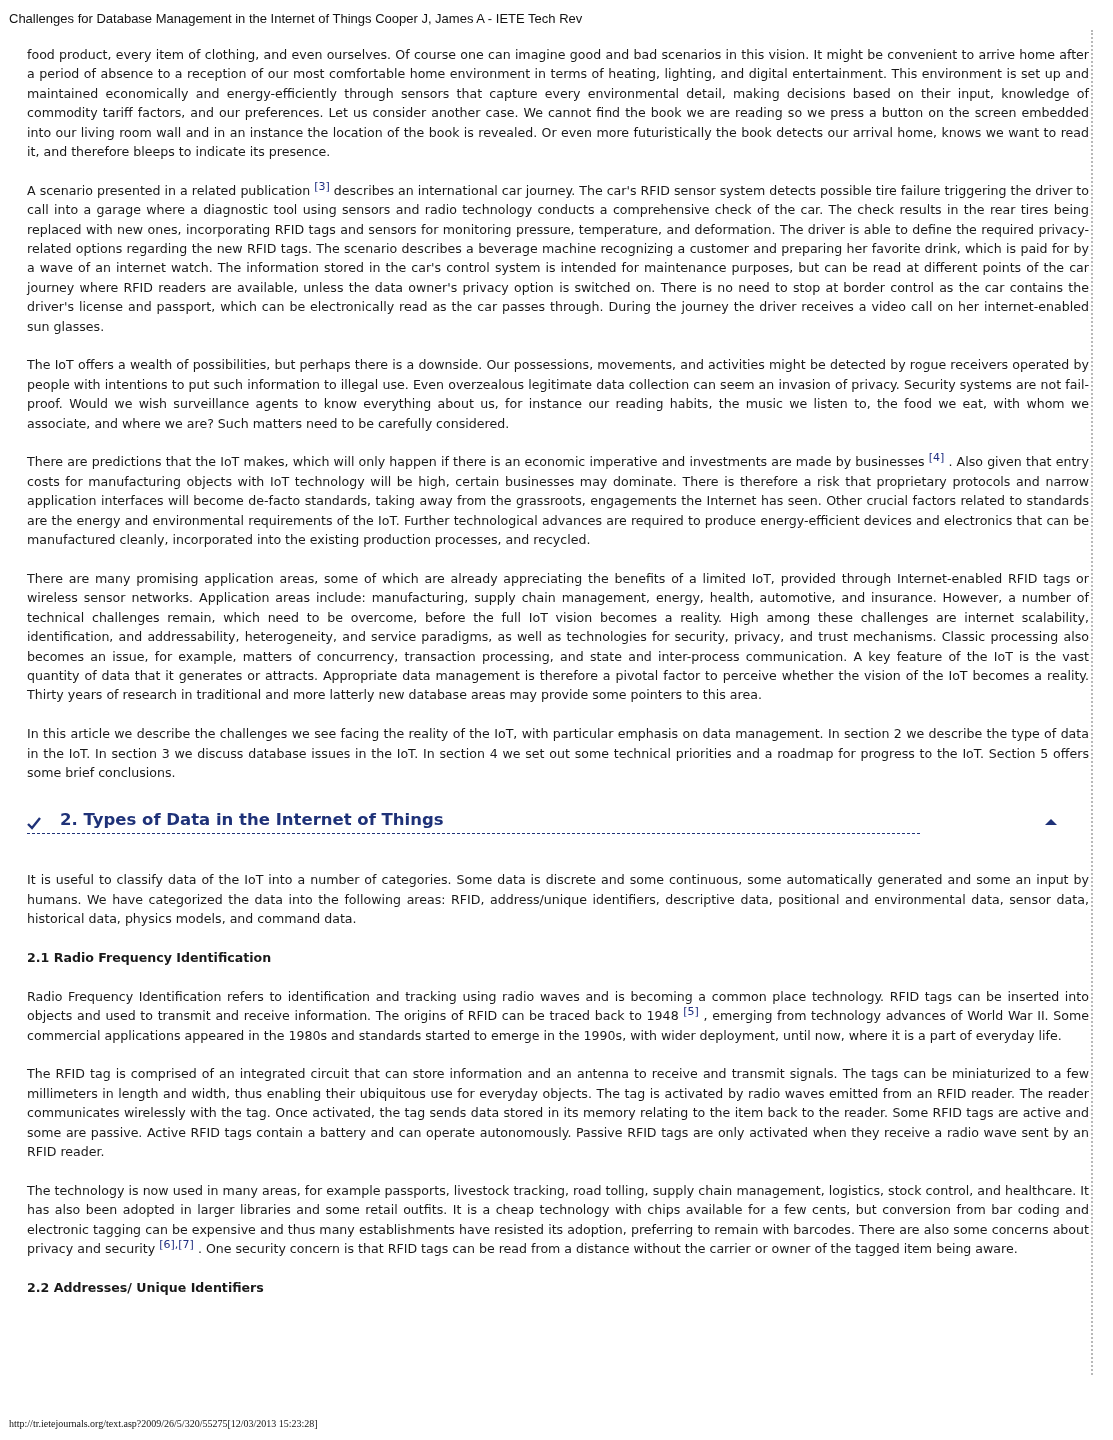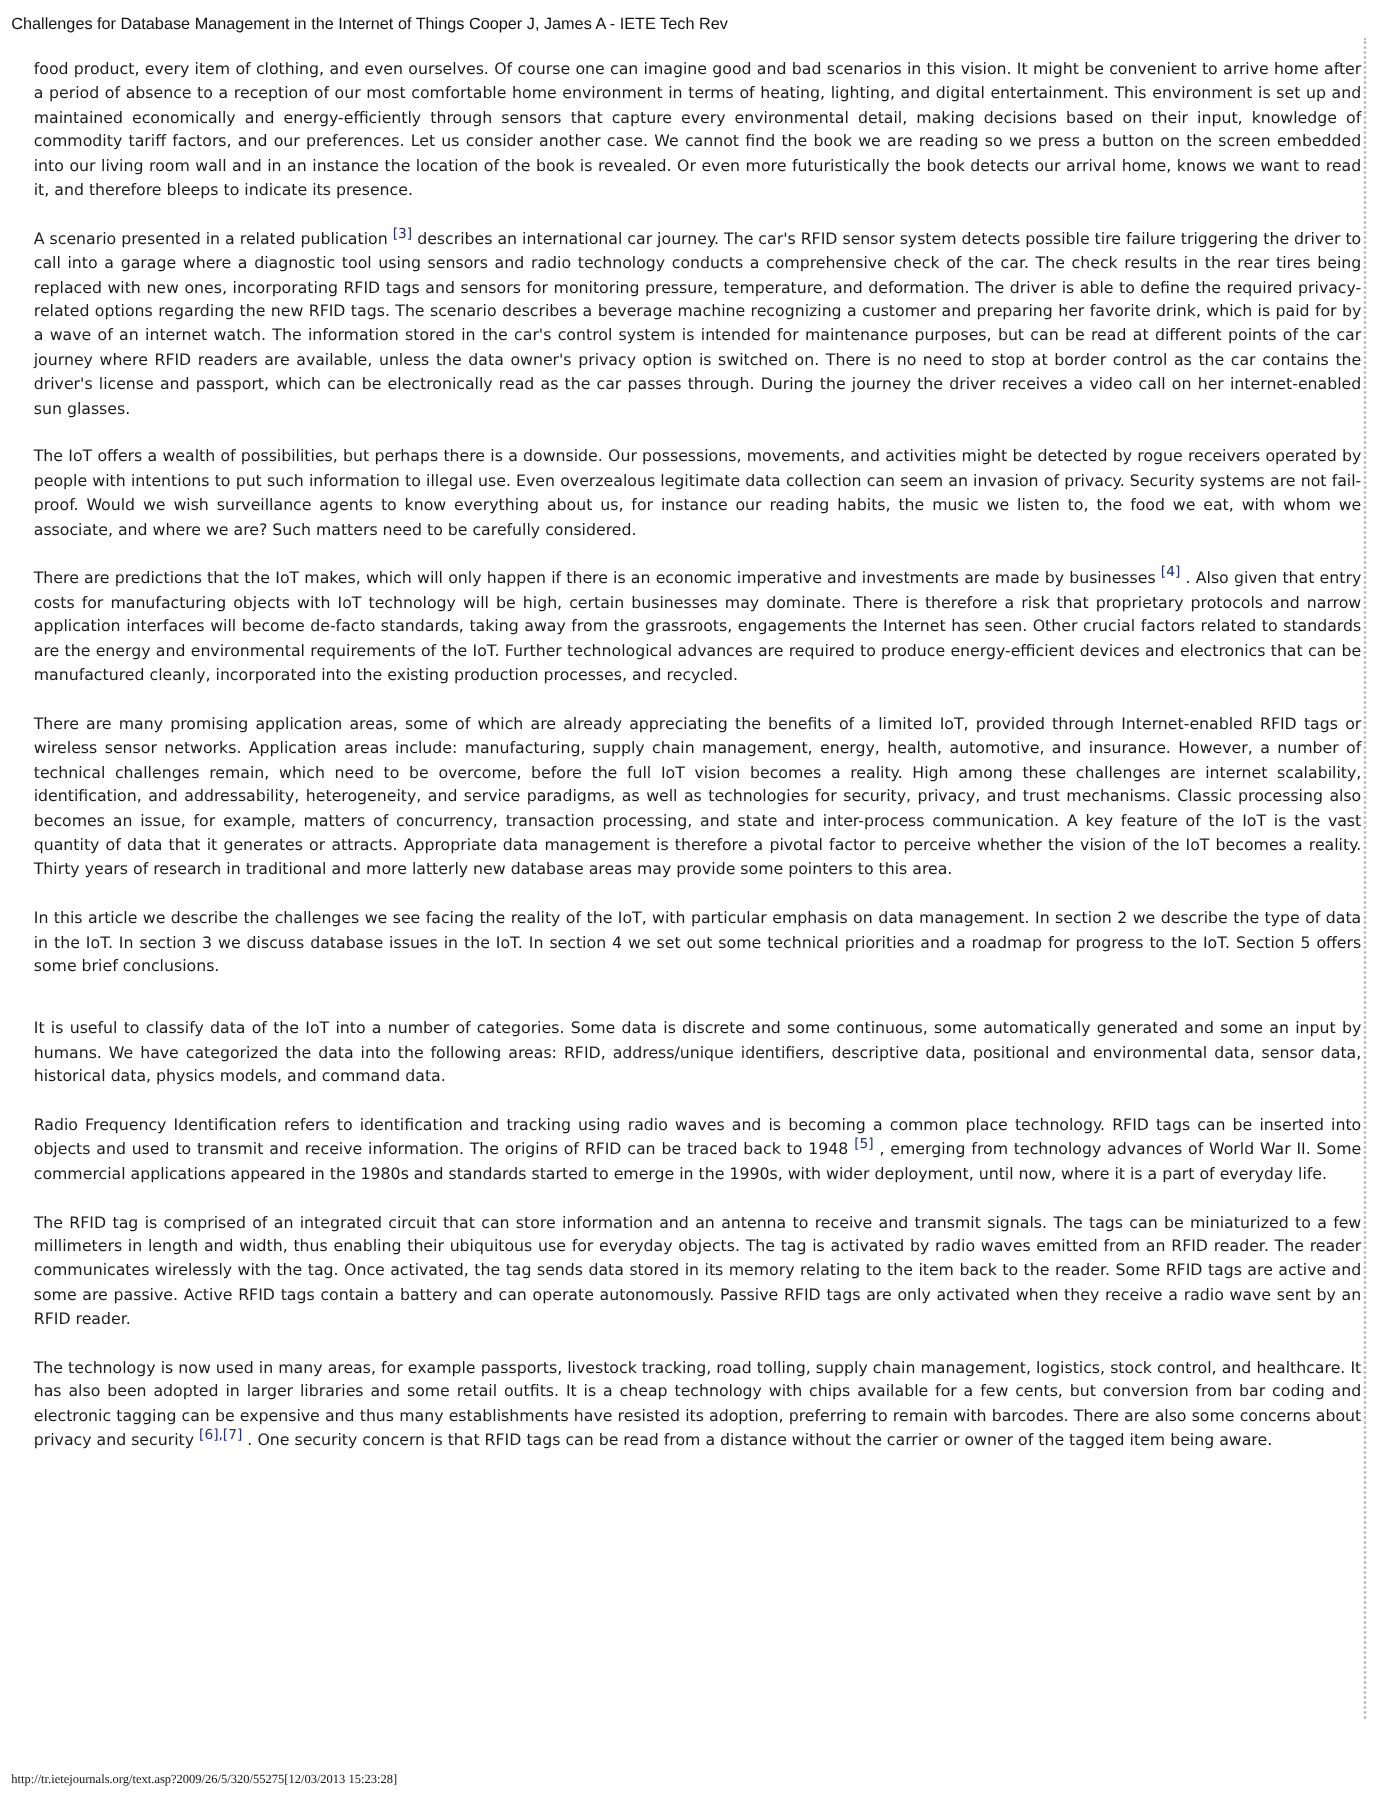--- a/index.html
+++ b/index.html
@@ -58,27 +58,37 @@
   <p><span>A scenario presented in a related publication </span><a class="cite">[3]</a><span> describes an international car journey. The car's RFID sensor system detects possible tire failure triggering the driver to call into a garage where a diagnostic tool using sensors and radio technology conducts a comprehensive check of the car. The check results in the rear tires being replaced with new ones, incorporating RFID tags and sensors for monitoring pressure, temperature, and deformation. The driver is able to define the required privacy-related options regarding the new RFID tags. The scenario describes a beverage machine recognizing a customer and preparing her favorite drink, which is paid for by a wave of an internet watch. The information stored in the car's control system is intended for maintenance purposes, but can be read at different points of the car journey where RFID readers are available, unless the data owner's privacy option is switched on. There is no need to stop at border control as the car contains the driver's license and passport, which can be electronically read as the car passes through. During the journey the driver receives a video call on her internet-enabled sun glasses.</span></p>
 
   <p><span>The IoT offers a wealth of possibilities, but perhaps there is a downside. Our possessions, movements, and activities might be detected by rogue receivers operated by people with intentions to put such information to illegal use. Even overzealous legitimate data collection can seem an invasion of privacy. Security systems are not fail-proof. Would we wish surveillance agents to know everything about us, for instance our reading habits, the music we listen to, the food we eat, with whom we associate, and where we are? Such matters need to be carefully considered.</span></p>
 
   <p><span>There are predictions that the IoT makes, which will only happen if there is an economic imperative and investments are made by businesses </span><a class="cite">[4]</a><span> . Also given that entry costs for manufacturing objects with IoT technology will be high, certain businesses may dominate. There is therefore a risk that proprietary protocols and narrow application interfaces will become de-facto standards, taking away from the grassroots, engagements the Internet has seen. Other crucial factors related to standards are the energy and environmental requirements of the IoT. Further technological advances are required to produce energy-efficient devices and electronics that can be manufactured cleanly, incorporated into the existing production processes, and recycled.</span></p>
 
   <p><span>There are many promising application areas, some of which are already appreciating the benefits of a limited IoT, provided through Internet-enabled RFID tags or wireless sensor networks. Application areas include: manufacturing, supply chain management, energy, health, automotive, and insurance. However, a number of technical challenges remain, which need to be overcome, before the full IoT vision becomes a reality. High among these challenges are internet scalability, identification, and addressability, heterogeneity, and service paradigms, as well as technologies for security, privacy, and trust mechanisms. Classic processing also becomes an issue, for example, matters of concurrency, transaction processing, and state and inter-process communication. A key feature of the IoT is the vast quantity of data that it generates or attracts. Appropriate data management is therefore a pivotal factor to perceive whether the vision of the IoT becomes a reality. Thirty years of research in traditional and more latterly new database areas may provide some pointers to this area.</span></p>
 
   <p style="margin-bottom:0"><span>In this article we describe the challenges we see facing the reality of the IoT, with particular emphasis on data management. In section 2 we describe the type of data in the IoT. In section 3 we discuss database issues in the IoT. In section 4 we set out some technical priorities and a roadmap for progress to the IoT. Section 5 offers some brief conclusions.</span></p>
 
+  <div class="section-head">
+    <svg class="check" viewBox="0 0 14 14">
+      <path d="M1 8 L5 12 L13 2" fill="none" stroke="#1f3278" stroke-width="2.4"></path>
+    </svg>
+    <span class="title">2. Types of Data in the Internet of Things</span>
+    <div class="underline"></div>
+    <span class="up"></span>
+  </div>
 
   <div class="gap-lg"></div>
 
   <p><span>It is useful to classify data of the IoT into a number of categories. Some data is discrete and some continuous, some automatically generated and some an input by humans. We have categorized the data into the following areas: RFID, address/unique identifiers, descriptive data, positional and environmental data, sensor data, historical data, physics models, and command data.</span></p>
 
+  <div class="sub-head">2.1 Radio Frequency Identification</div>
 
   <p><span>Radio Frequency Identification refers to identification and tracking using radio waves and is becoming a common place technology. RFID tags can be inserted into objects and used to transmit and receive information. The origins of RFID can be traced back to 1948 </span><a class="cite">[5]</a><span> , emerging from technology advances of World War II. Some commercial applications appeared in the 1980s and standards started to emerge in the 1990s, with wider deployment, until now, where it is a part of everyday life.</span></p>
 
   <p><span>The RFID tag is comprised of an integrated circuit that can store information and an antenna to receive and transmit signals. The tags can be miniaturized to a few millimeters in length and width, thus enabling their ubiquitous use for everyday objects. The tag is activated by radio waves emitted from an RFID reader. The reader communicates wirelessly with the tag. Once activated, the tag sends data stored in its memory relating to the item back to the reader. Some RFID tags are active and some are passive. Active RFID tags contain a battery and can operate autonomously. Passive RFID tags are only activated when they receive a radio wave sent by an RFID reader.</span></p>
 
   <p><span>The technology is now used in many areas, for example passports, livestock tracking, road tolling, supply chain management, logistics, stock control, and healthcare. It has also been adopted in larger libraries and some retail outfits. It is a cheap technology with chips available for a few cents, but conversion from bar coding and electronic tagging can be expensive and thus many establishments have resisted its adoption, preferring to remain with barcodes. There are also some concerns about privacy and security </span><a class="cite">[6],[7]</a><span> . One security concern is that RFID tags can be read from a distance without the carrier or owner of the tagged item being aware.</span></p>
 
+  <div class="sub-head">2.2 Addresses/ Unique Identifiers</div>
 </div>
 
 <div class="print-footer">http://tr.ietejournals.org/text.asp?2009/26/5/320/55275[12/03/2013 15:23:28]</div>
 
 </body></html>

